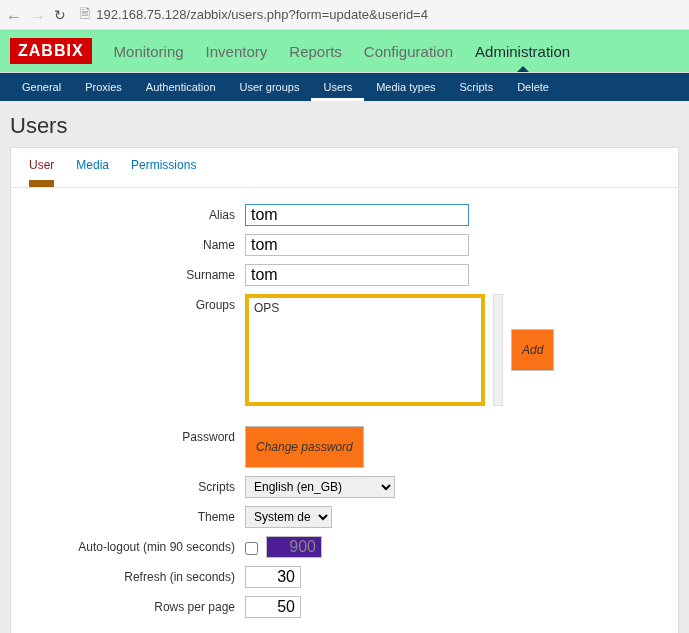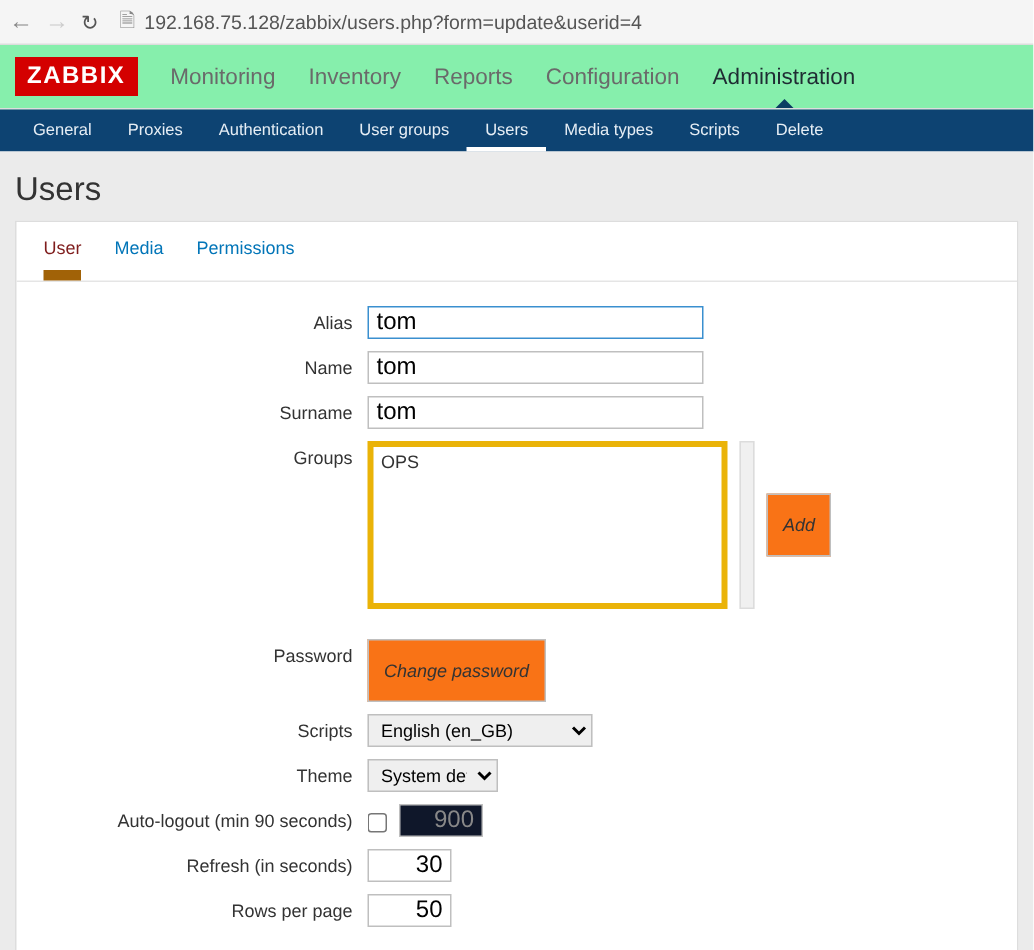--- a/index.html
+++ b/index.html
@@ -39,21 +39,21 @@
   .tabs a { text-decoration: none; font-size: 12px; padding-bottom: 8px; color: #0275b8; }
   .tabs a.active { color: #7f1d1d; border-bottom: 7px solid #a16207; }
 
   .form { padding: 16px 18px 14px; }
   .row { display: flex; align-items: flex-start; margin-bottom: 8px; }
   .lbl { width: 216px; text-align: right; padding-right: 10px; padding-top: 4px; color: #333; font-size: 12px; }
   .ctrl { display: flex; align-items: center; gap: 8px; }
   .txt { border: 1px solid #bfbfbf; padding: 3px 5px; font-size: 16px; width: 224px; height: 22px; }
   .txt.focus { border: 1px solid #3a8fcf; }
   .txt.small { width: 56px; text-align: right; }
-  .txt.grey { background: #0f172a; color: #888; text-align: right; padding-left: 21px; }
+  .txt.grey { background: #4c1d95; color: #888; text-align: right; padding-left: 21px; }
   .listbox { border: 4px solid #eab308; width: 240px; height: 112px; padding: 3px 5px; font-size: 12px; resize: none; overflow: auto; }
   .scroll { width: 10px; height: 112px; background: #f0f0f0; border: 1px solid #dcdcdc; }
   .btn { border: 1px solid #bfbfbf; background: #f97316; padding: 13px 10px; font-size: 12px; cursor: pointer; color: #333; font-style: italic; }
   select.sel { border: 1px solid #bfbfbf; padding: 2px 4px; font-size: 12px; height: 22px; }
   .sel.wide { width: 150px; }
   .sel.med { width: 87px; }
   input[type=checkbox] { margin-top: 2px; }
 </style>
 </head>
 <body>

